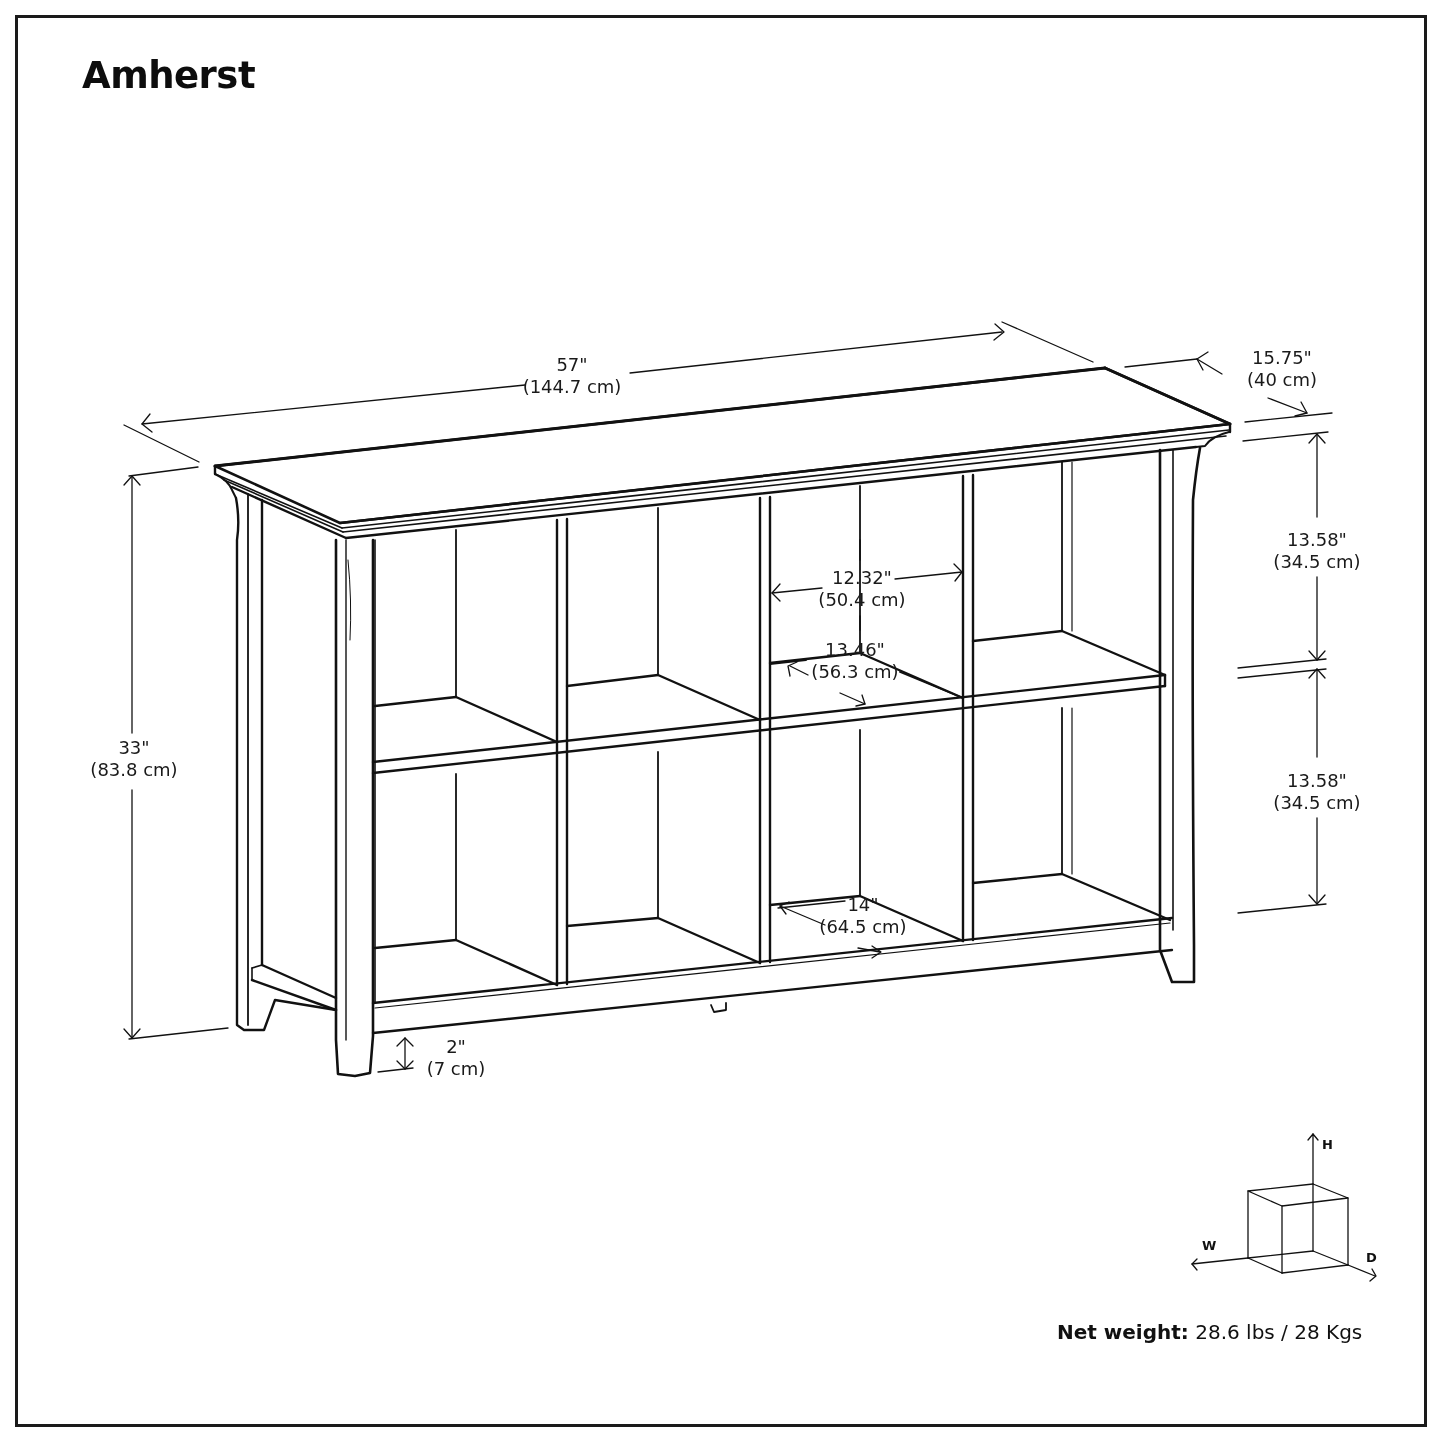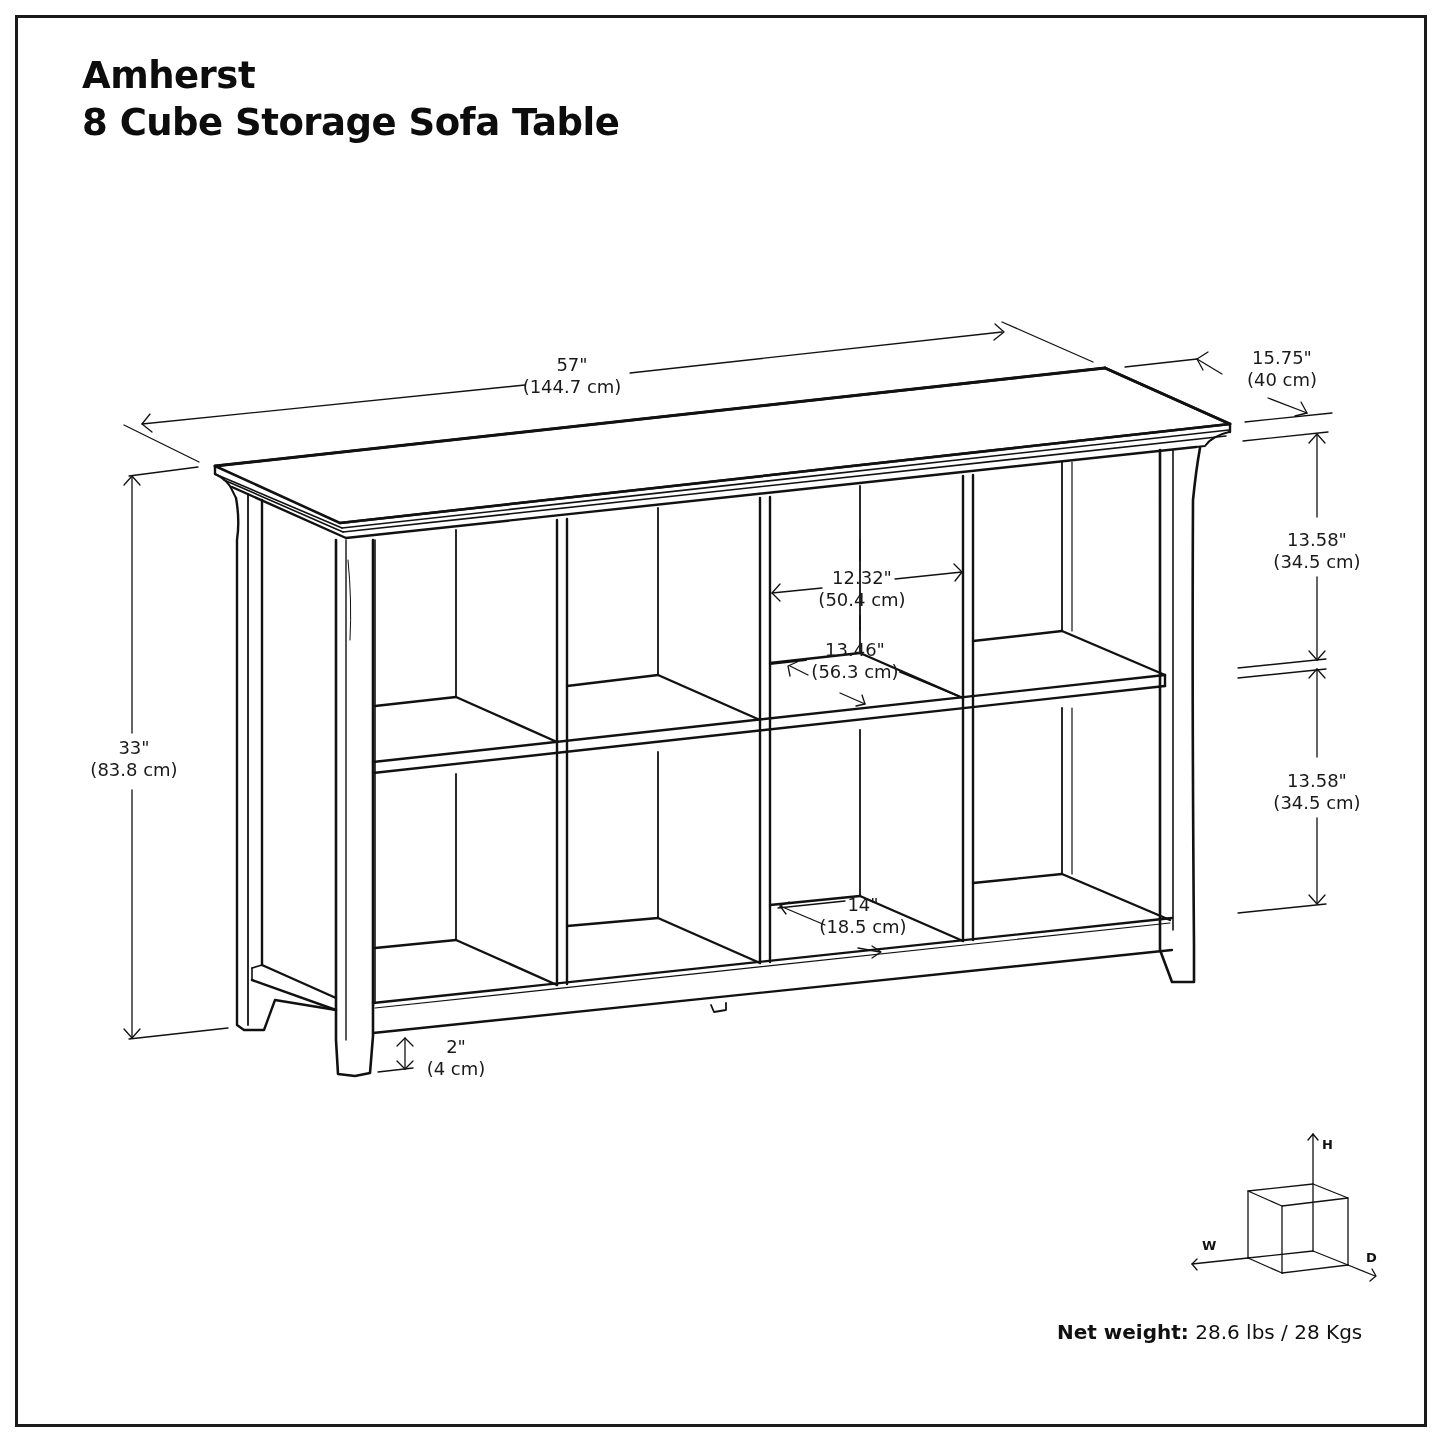--- a/index.html
+++ b/index.html
@@ -14,21 +14,20 @@
     .weight { position: absolute; left: 1057px; top: 1320px; font-family: "DejaVu Sans", sans-serif; font-size: 20px; color: #111; white-space: nowrap; }
     .weight b { font-weight: bold; text-align: right; }
   </style>
 </head>
 <body>
 
 <div class="frame"></div>
 
 <div class="title">
   <div>Amherst</div>
-  <div>8 Cube Storage Sofa Table</div>
 </div>
 
 <svg class="drawing" width="1445" height="1445" viewBox="0 0 1445 1445" fill="none" stroke="#111" stroke-linejoin="round" stroke-linecap="round">
 
   <g stroke-width="2.6">
     <polygon points="215,466 1105,368 1230,424 340,523" fill="#fff"></polygon>
     <line x1="215" y1="466" x2="1105" y2="368" stroke-width="3"></line>
     <line x1="1105" y1="368" x2="1230" y2="424" stroke-width="3"></line>
   </g>
 
@@ -223,25 +222,25 @@
 <div class="dim" style="left:814px; top:567px; width:96px;">
   <span>12.32"</span>
   <span>(50.4 cm)</span>
 </div>
 <div class="dim" style="left:804px; top:639px; width:102px;">
   <span>13.46"</span>
   <span>(56.3 cm)</span>
 </div>
 <div class="dim" style="left:811px; top:894px; width:104px;">
   <span>14"</span>
-  <span>(18.5 cm)</span>
+  <span>(64.5 cm)</span>
 </div>
 <div class="dim" style="left:418px; top:1036px; width:76px;">
   <span>2"</span>
-  <span>(4 cm)</span>
+  <span>(7 cm)</span>
 </div>
 
 <div class="axis-label" style="left:1322px; top:1137px;">H</div>
 <div class="axis-label" style="left:1202px; top:1238px;">W</div>
 <div class="axis-label" style="left:1366px; top:1250px;">D</div>
 
 <div class="weight">
   <b>Net weight:</b><span> 28.6 lbs / 28 Kgs</span>
 </div>
 

